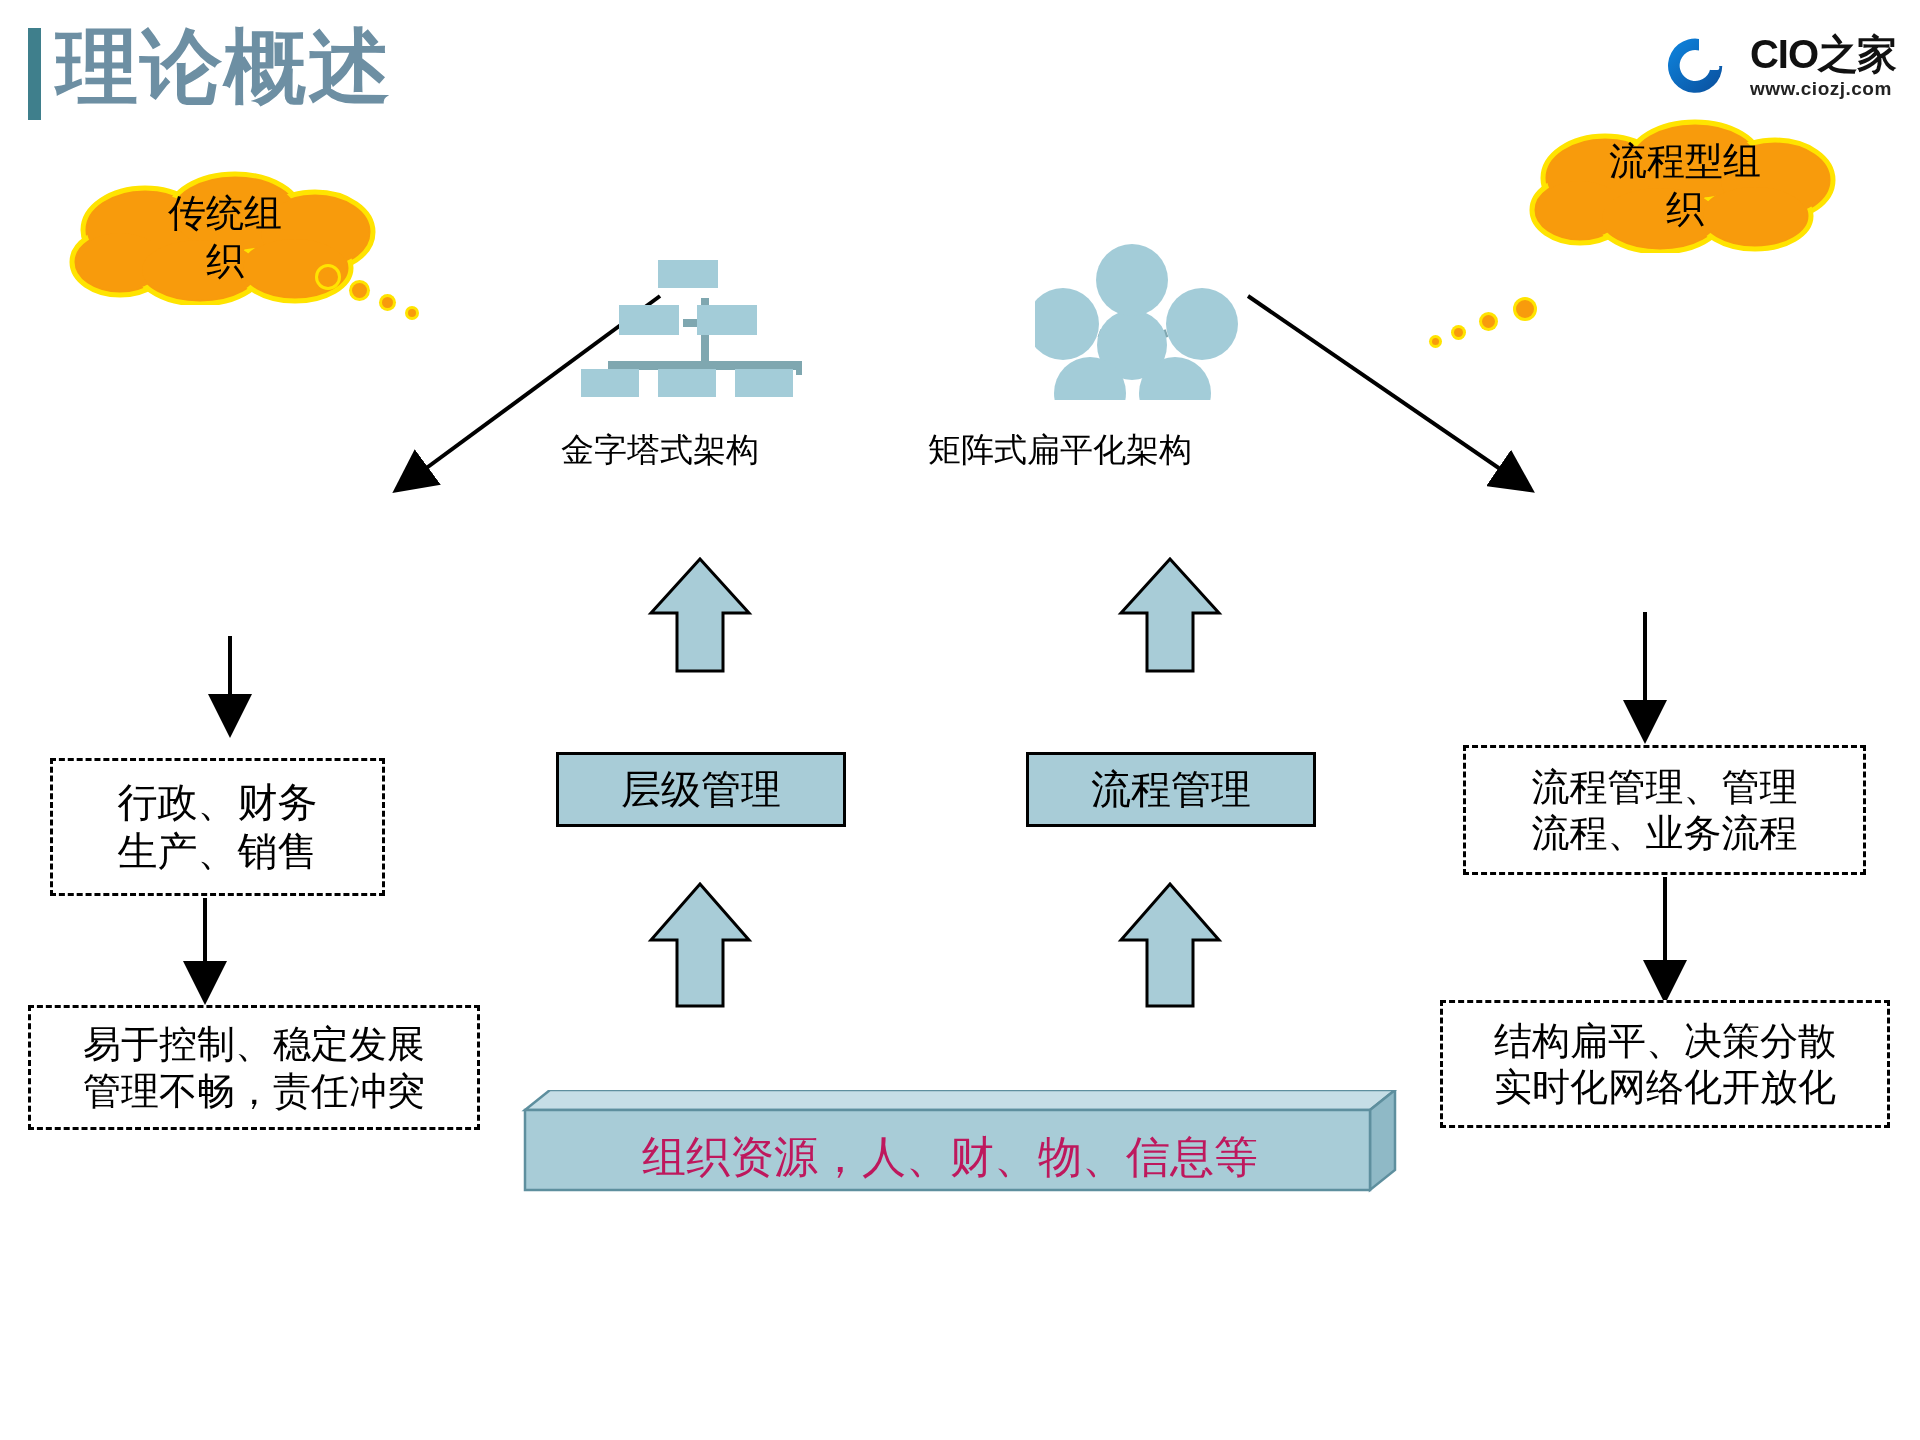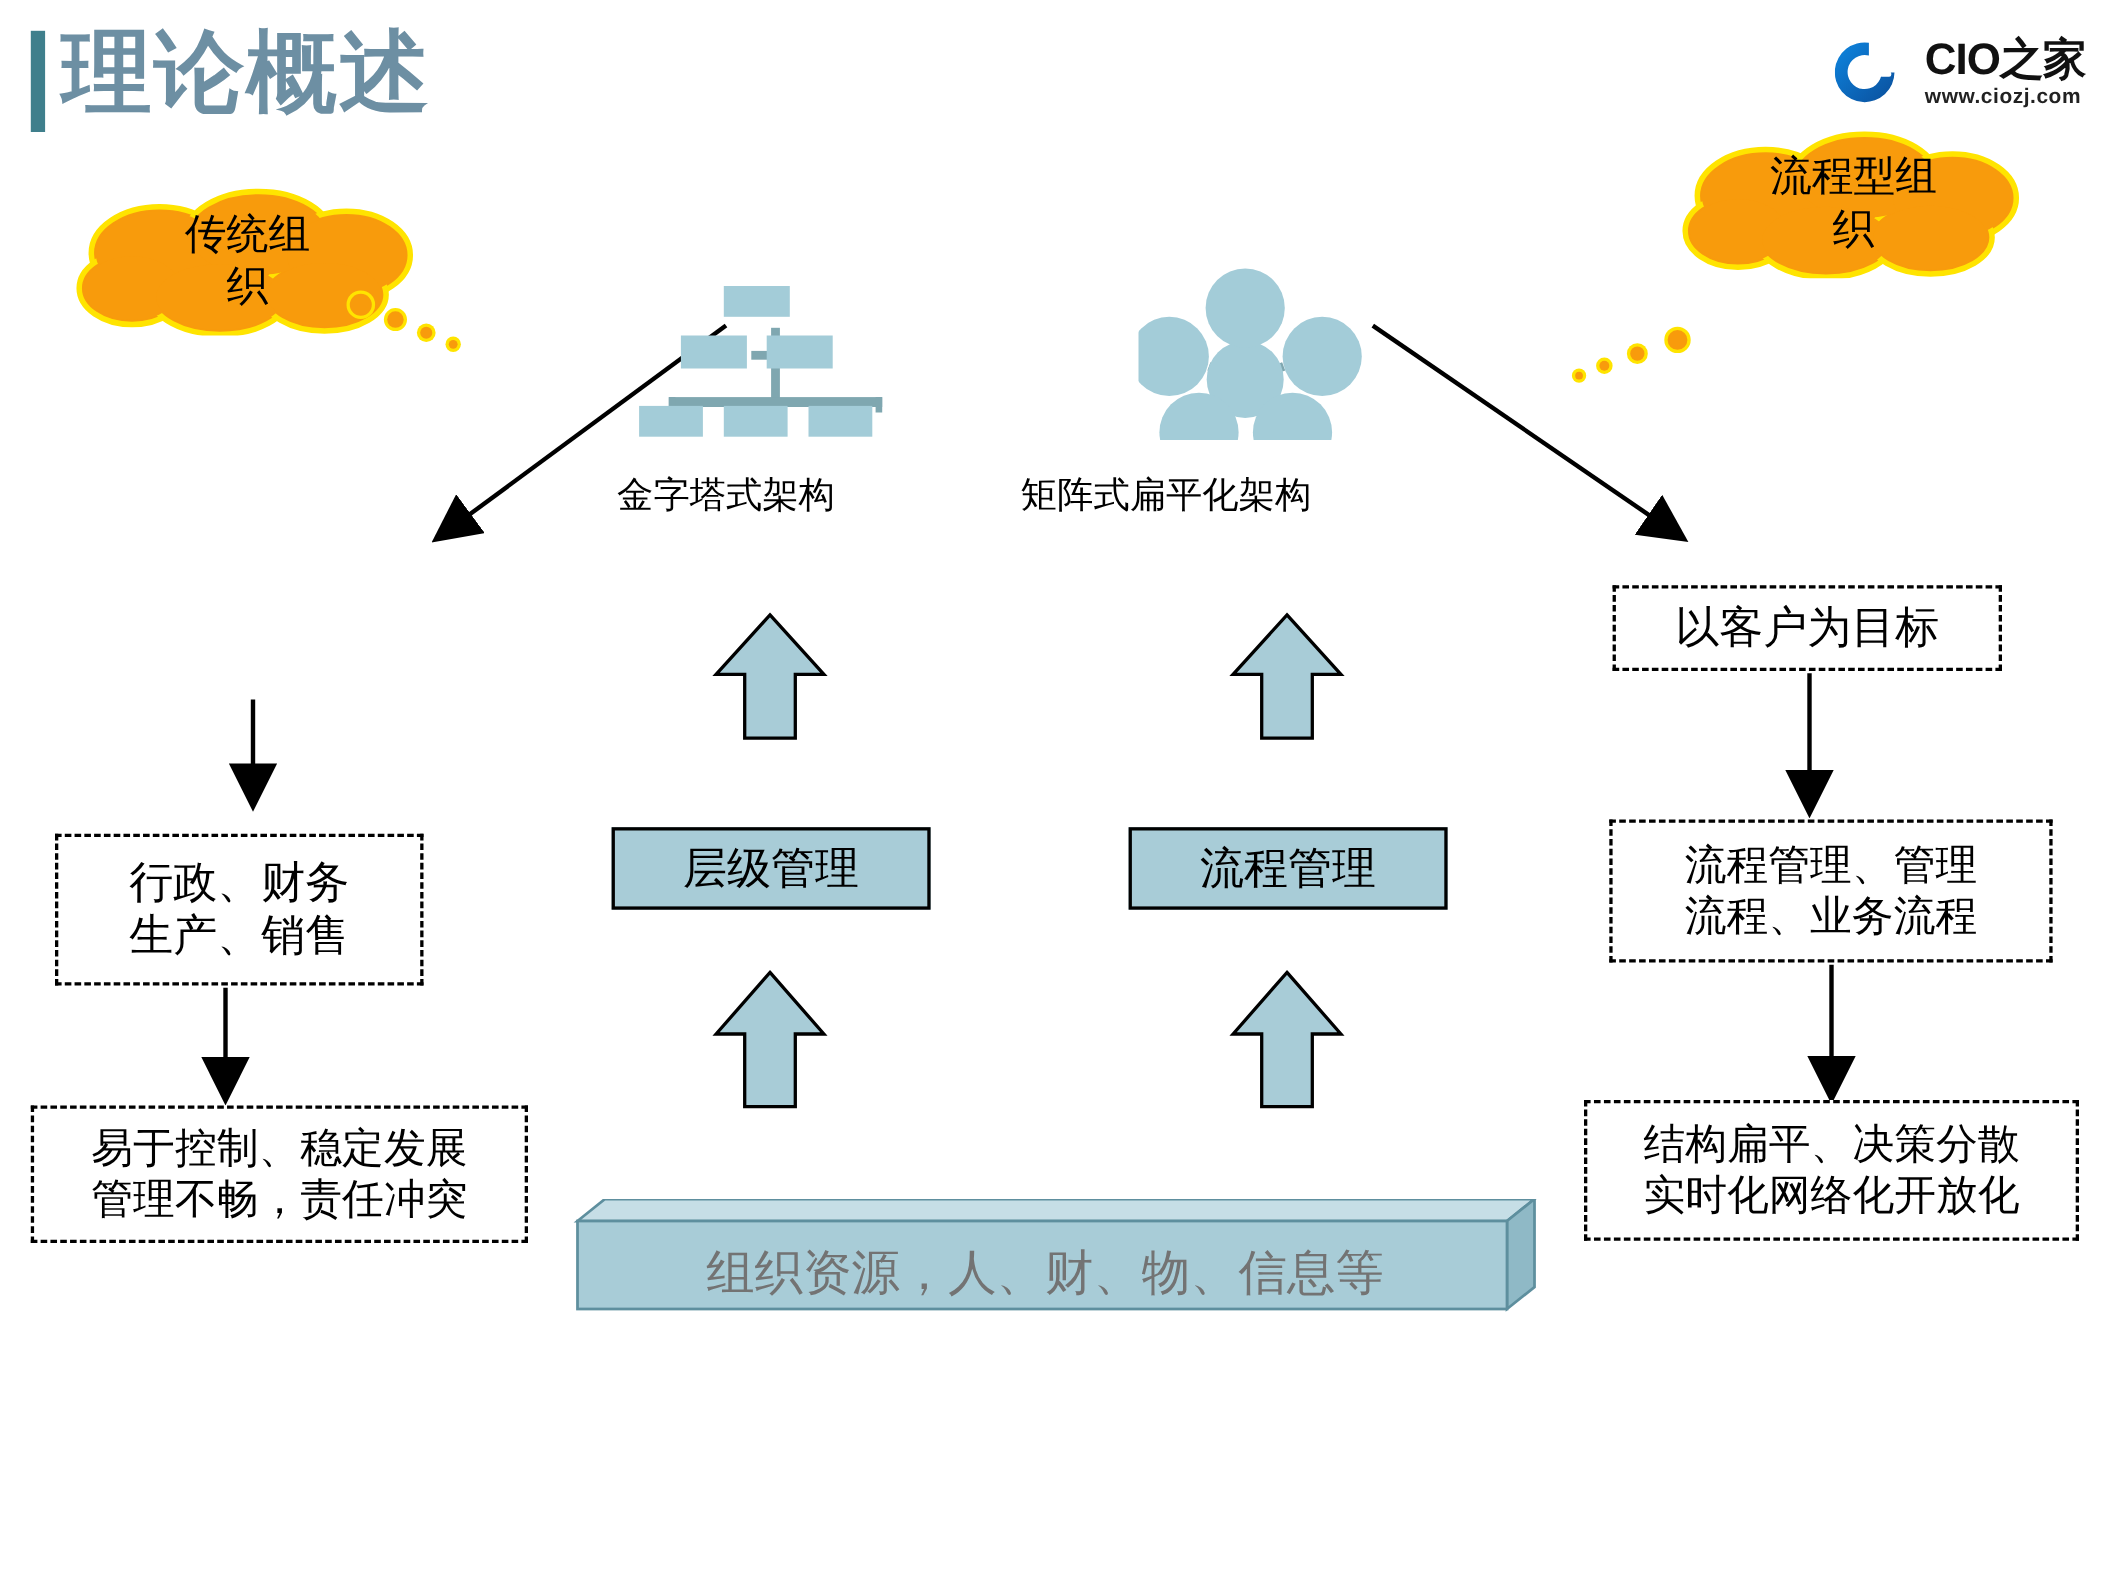--- a/index.html
+++ b/index.html
@@ -130,21 +130,21 @@
     white-space: nowrap;
   }
 
   
   .base-bar { position: absolute; }
   .base-label {
     position: absolute;
     left: 0; right: 0;
     text-align: center;
     font-size: 44px;
-    color: #737373;
+    color: #be185d;
     white-space: nowrap;
   }
 
   
   .conn { position: absolute; }
 </style>
 </head>
 <body>
 
 <div id="slide">
@@ -306,21 +306,20 @@
         <marker id="ah4" markerWidth="11" markerHeight="11" refX="8" refY="5.5" orient="auto">
       <path d="M0,0 L11,5.5 L0,11 z" fill="#000000"></path>
         </marker>
       </defs>
     <line x1="25" y1="2" x2="25" y2="97" stroke="#000000" stroke-width="4" marker-end="url(#ah4)"></line>
   </svg>
 
   <div class="dbox" style="left:28px; top:1005px; width:452px; height:125px; font-size:38px; white-space:pre-line;">易于控制、稳定发展
 管理不畅，责任冲突</div>
 
-  <div class="dbox" style="left:1466px; top:532px; width:354px; height:78px; font-size:40px; white-space:pre-line;">以客户为目标</div>
 
   <svg class="conn" style="left:1620px; top:610px; width:50px; height:140px;" viewBox="0 0 50 140">
     <defs>
         <marker id="ah5" markerWidth="11" markerHeight="11" refX="8" refY="5.5" orient="auto">
       <path d="M0,0 L11,5.5 L0,11 z" fill="#000000"></path>
         </marker>
       </defs>
     <line x1="25" y1="2" x2="25" y2="122" stroke="#000000" stroke-width="4" marker-end="url(#ah5)"></line>
   </svg>
 

